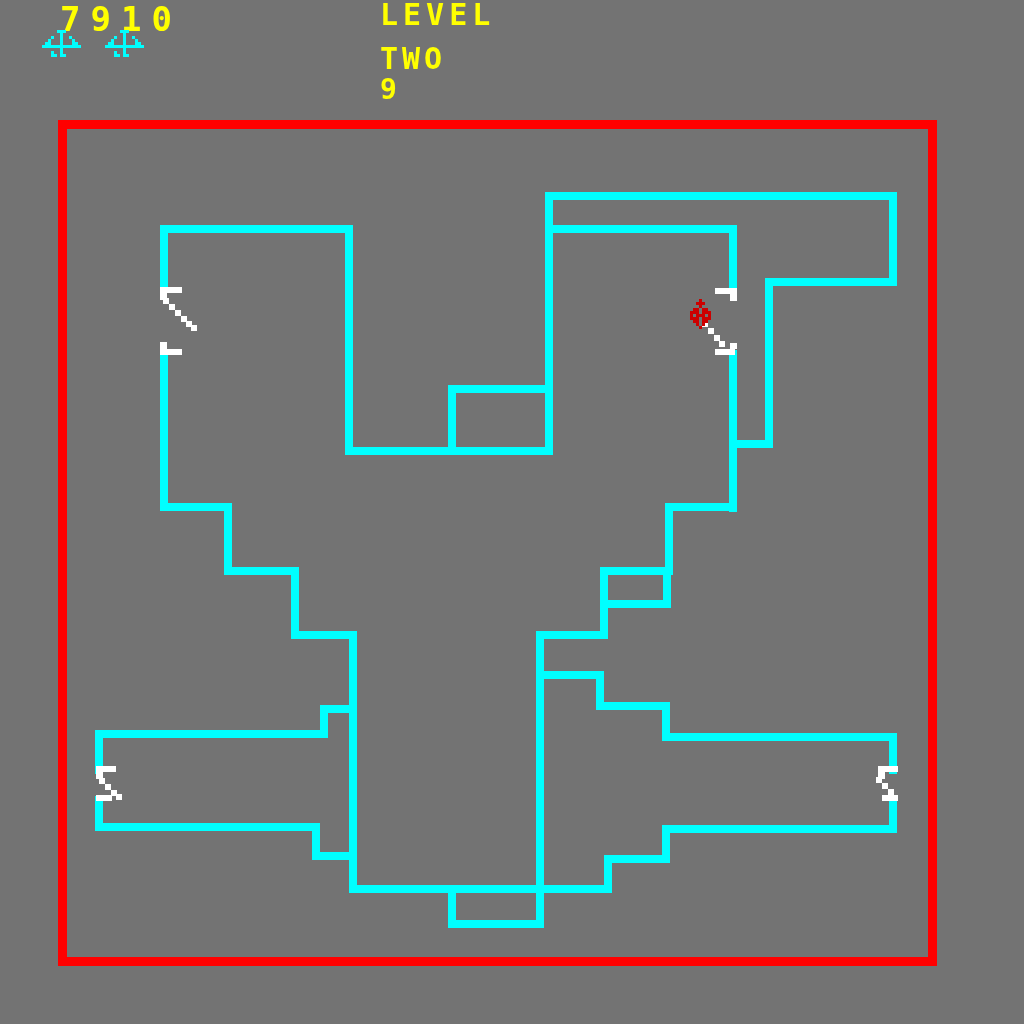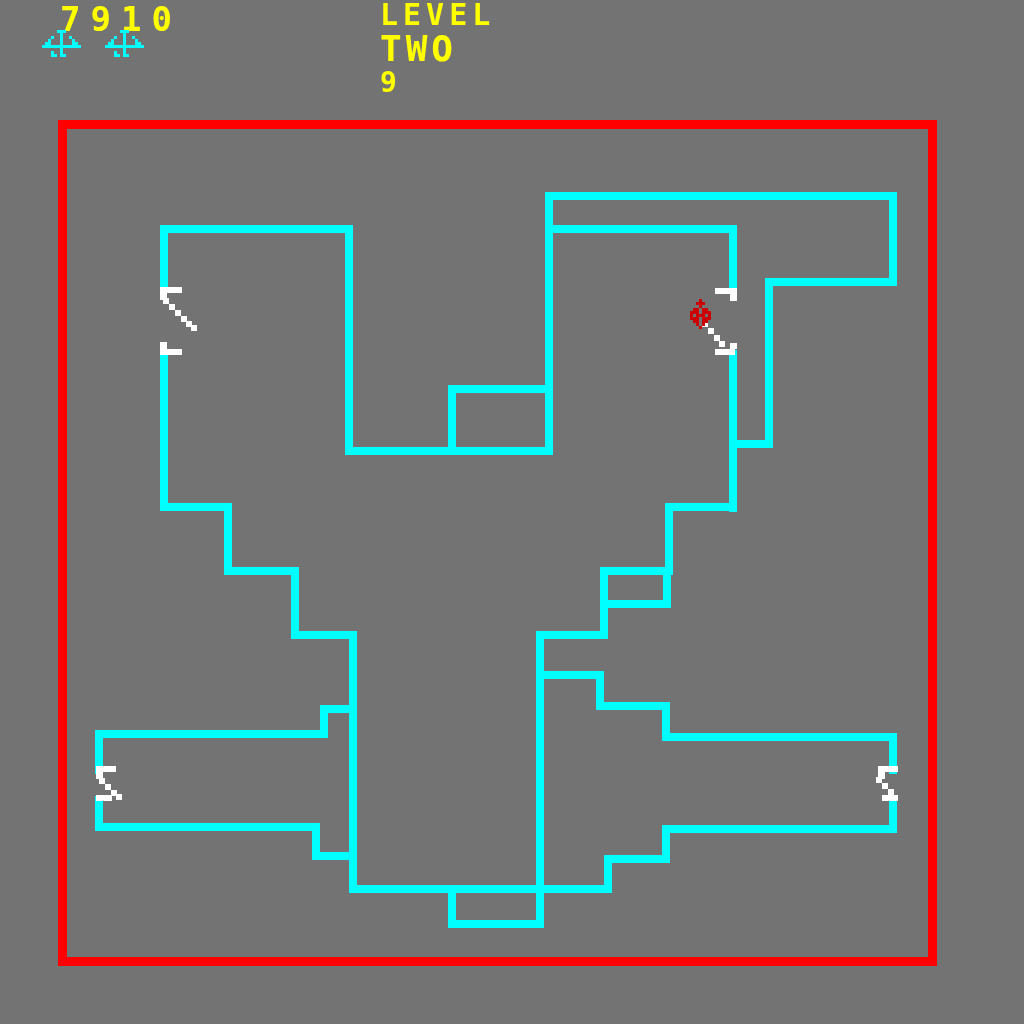--- a/index.html
+++ b/index.html
@@ -6,21 +6,21 @@
   #stage{
     position:relative;width:1024px;height:1024px;background:#737373;overflow:hidden;
     font-family:"DejaVu Sans Mono","Liberation Mono",monospace;
     image-rendering:pixelated;
   }
   .hud-text{position:absolute;font-weight:bold;white-space:pre;line-height:1;}
   #score{left:60px;top:2px;font-size:34px;letter-spacing:10px;}
   #level-col{position:absolute;left:380px;top:0;width:230px;text-align:left;}
   #level-col div{font-weight:bold;line-height:1;}
   #level-line1{font-size:30px;letter-spacing:5px;}
-  #level-line2{font-size:36px;letter-spacing:4px;margin-top:1px;}
+  #level-line2{font-size:30px;letter-spacing:4px;margin-top:14px;}
   #level-line3{font-size:28px;letter-spacing:0;margin-top:2px;}
   #lives{position:absolute;left:42px;top:30px;display:flex;gap:24px;}
   #border-rect{position:absolute;box-sizing:border-box;}
   #maze-svg{position:absolute;left:0;top:0;}
 </style>
 </head>
 <body>
 
 <div id="stage">
 

